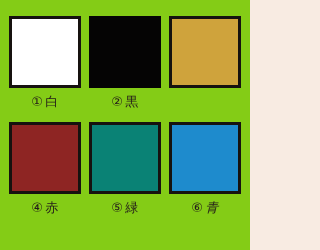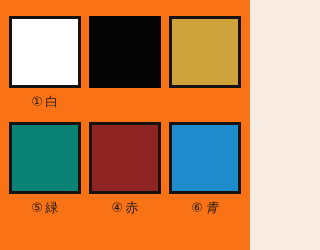--- a/index.html
+++ b/index.html
@@ -50,54 +50,57 @@
     letter-spacing: 0.5px;
     font-family: "DejaVu Sans", sans-serif;
   }
   .swatch-label .num {
     margin-right: 2px;
   }
 </style>
 </head>
 <body style="background-color: rgb(248, 235, 226);">
 
-<div id="color-chart" style="background-color: #f97316;">
+<div id="color-chart" style="background-color: #84cc16;">
 
   <div class="swatch-row row-top">
 
     <div class="swatch-cell">
       <div class="swatch-box" style="background-color: rgb(255, 255, 255); border-color: rgb(22, 18, 15);"></div>
       <div class="swatch-label" style="color: rgb(36, 28, 26);">
         <span class="num">①</span><span class="nm">白</span>
       </div>
     </div>
 
     <div class="swatch-cell">
       <div class="swatch-box" style="background-color: rgb(5, 4, 4); border-color: rgb(5, 4, 4);"></div>
+      <div class="swatch-label" style="color: rgb(36, 28, 26);">
+        <span class="num">②</span><span class="nm">黒</span>
+      </div>
     </div>
 
     <div class="swatch-cell">
       <div class="swatch-box" style="background-color: rgb(207, 163, 60); border-color: rgb(22, 18, 15);"></div>
     </div>
 
   </div>
 
   <div class="swatch-row row-bottom">
 
     <div class="swatch-cell">
-      <div class="swatch-box" style="background-color: rgb(10, 130, 117); border-color: rgb(22, 18, 15);"></div>
+      <div class="swatch-box" style="background-color: rgb(142, 37, 35); border-color: rgb(22, 18, 15);"></div>
       <div class="swatch-label" style="color: rgb(36, 28, 26);">
-        <span class="num">⑤</span><span class="nm">緑</span>
+        <span class="num">④</span><span class="nm">赤</span>
       </div>
     </div>
 
     <div class="swatch-cell">
-      <div class="swatch-box" style="background-color: rgb(142, 37, 35); border-color: rgb(22, 18, 15);"></div>
+      <div class="swatch-box" style="background-color: rgb(10, 130, 117); border-color: rgb(22, 18, 15);"></div>
       <div class="swatch-label" style="color: rgb(36, 28, 26);">
-        <span class="num">④</span><span class="nm">赤</span>
+        <span class="num">⑤</span><span class="nm">緑</span>
       </div>
     </div>
 
     <div class="swatch-cell">
       <div class="swatch-box" style="background-color: rgb(30, 139, 205); border-color: rgb(22, 18, 15);"></div>
       <div class="swatch-label" style="color: rgb(36, 28, 26); font-style: italic;">
         <span class="num">⑥</span><span class="nm">青</span>
       </div>
     </div>
 

